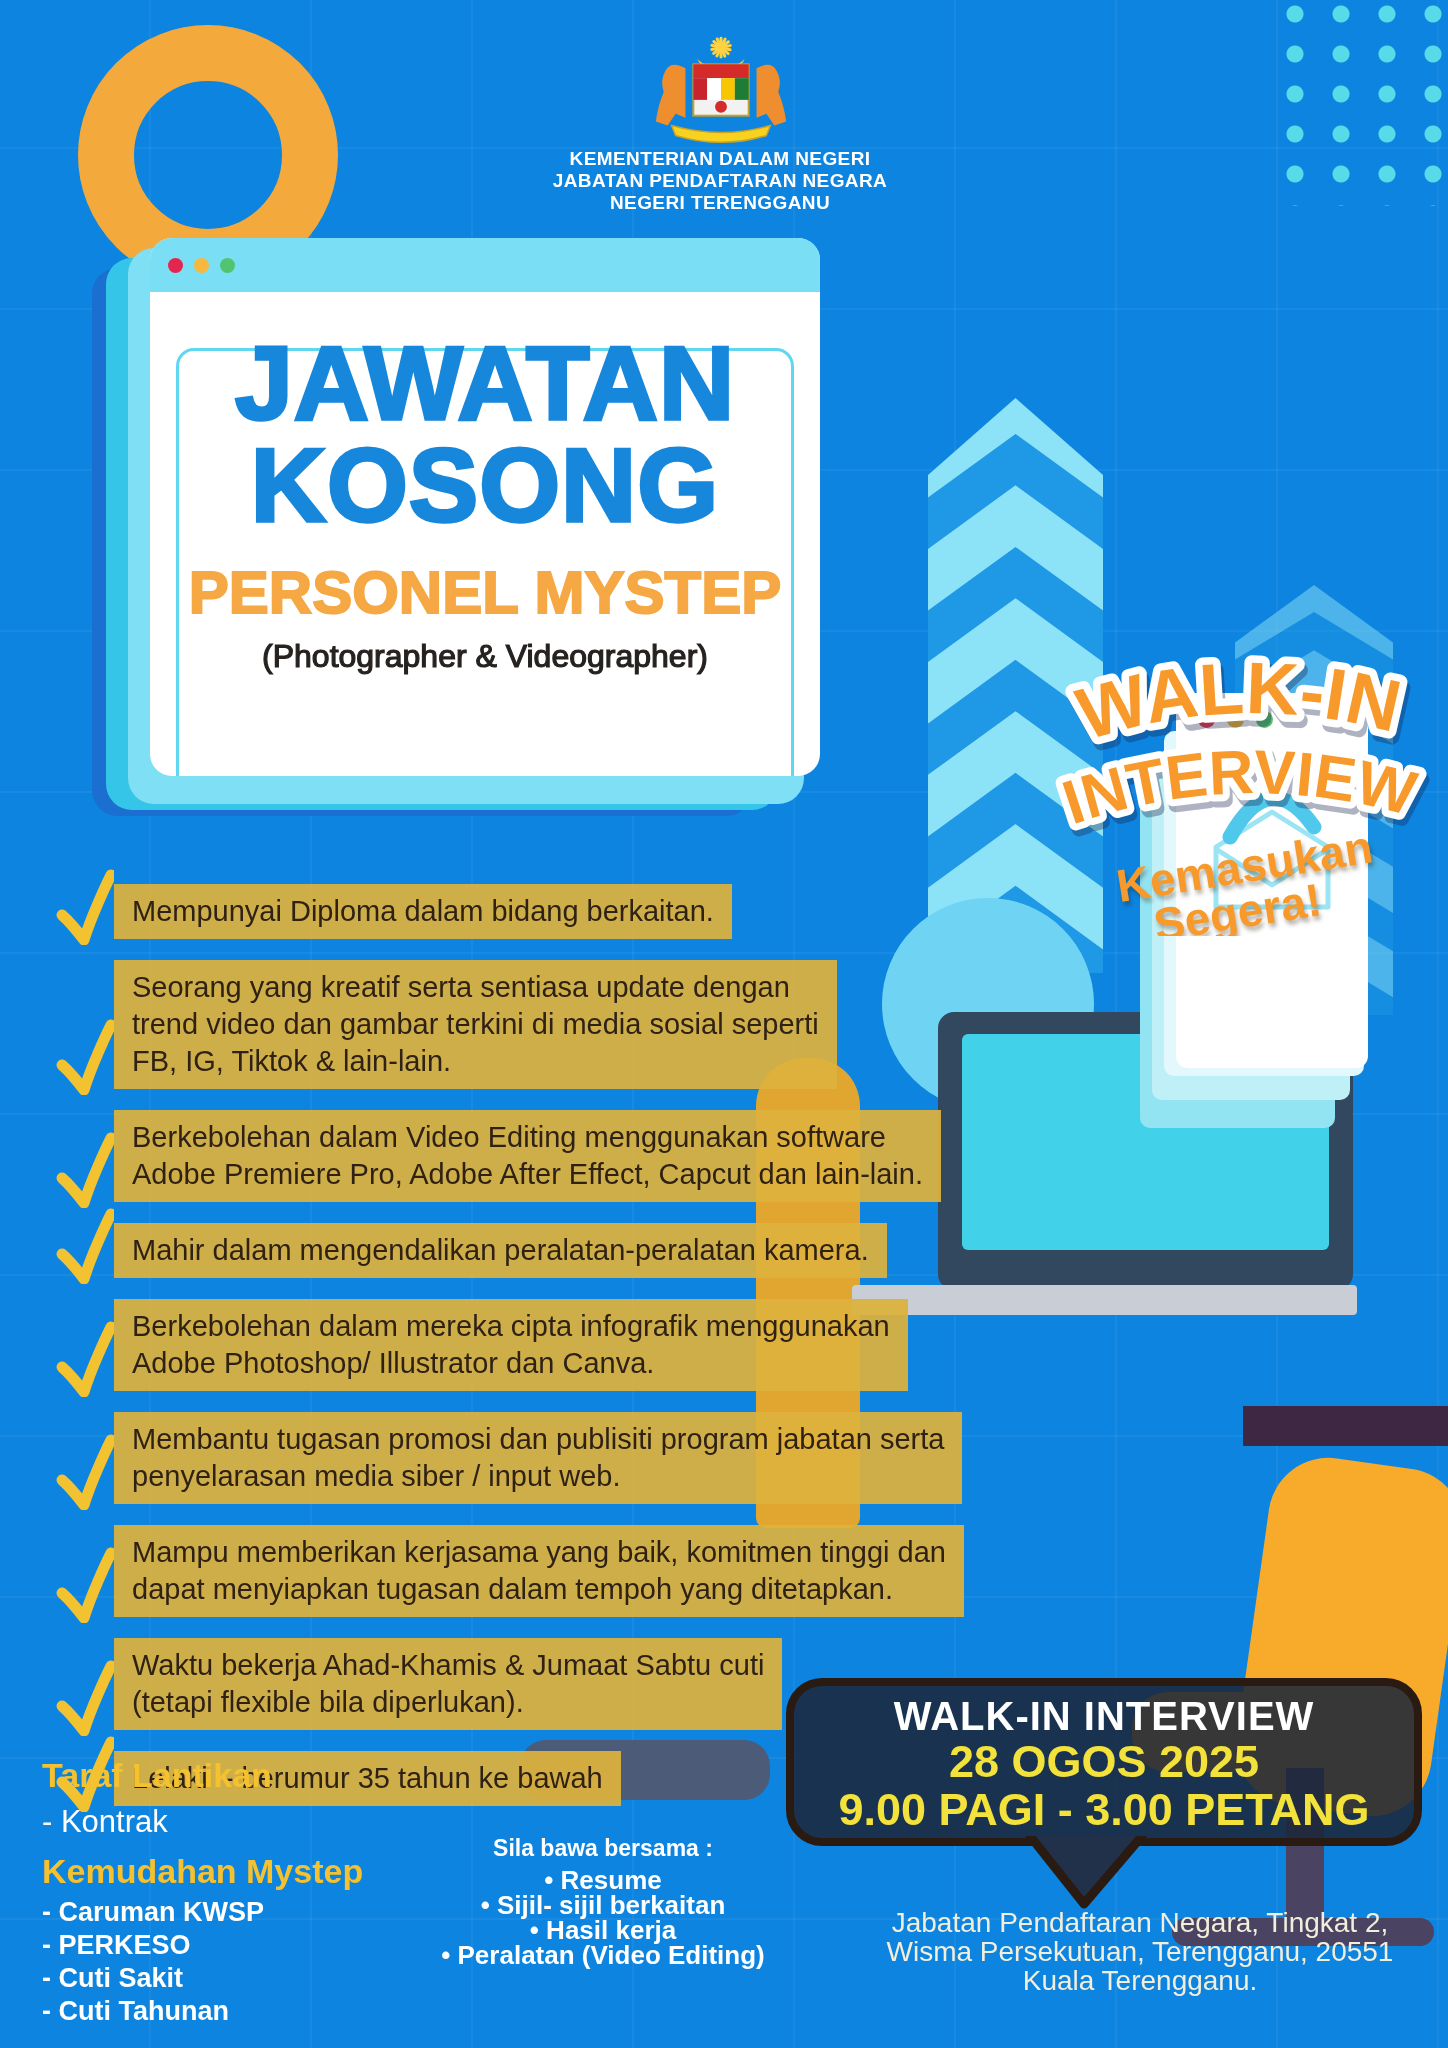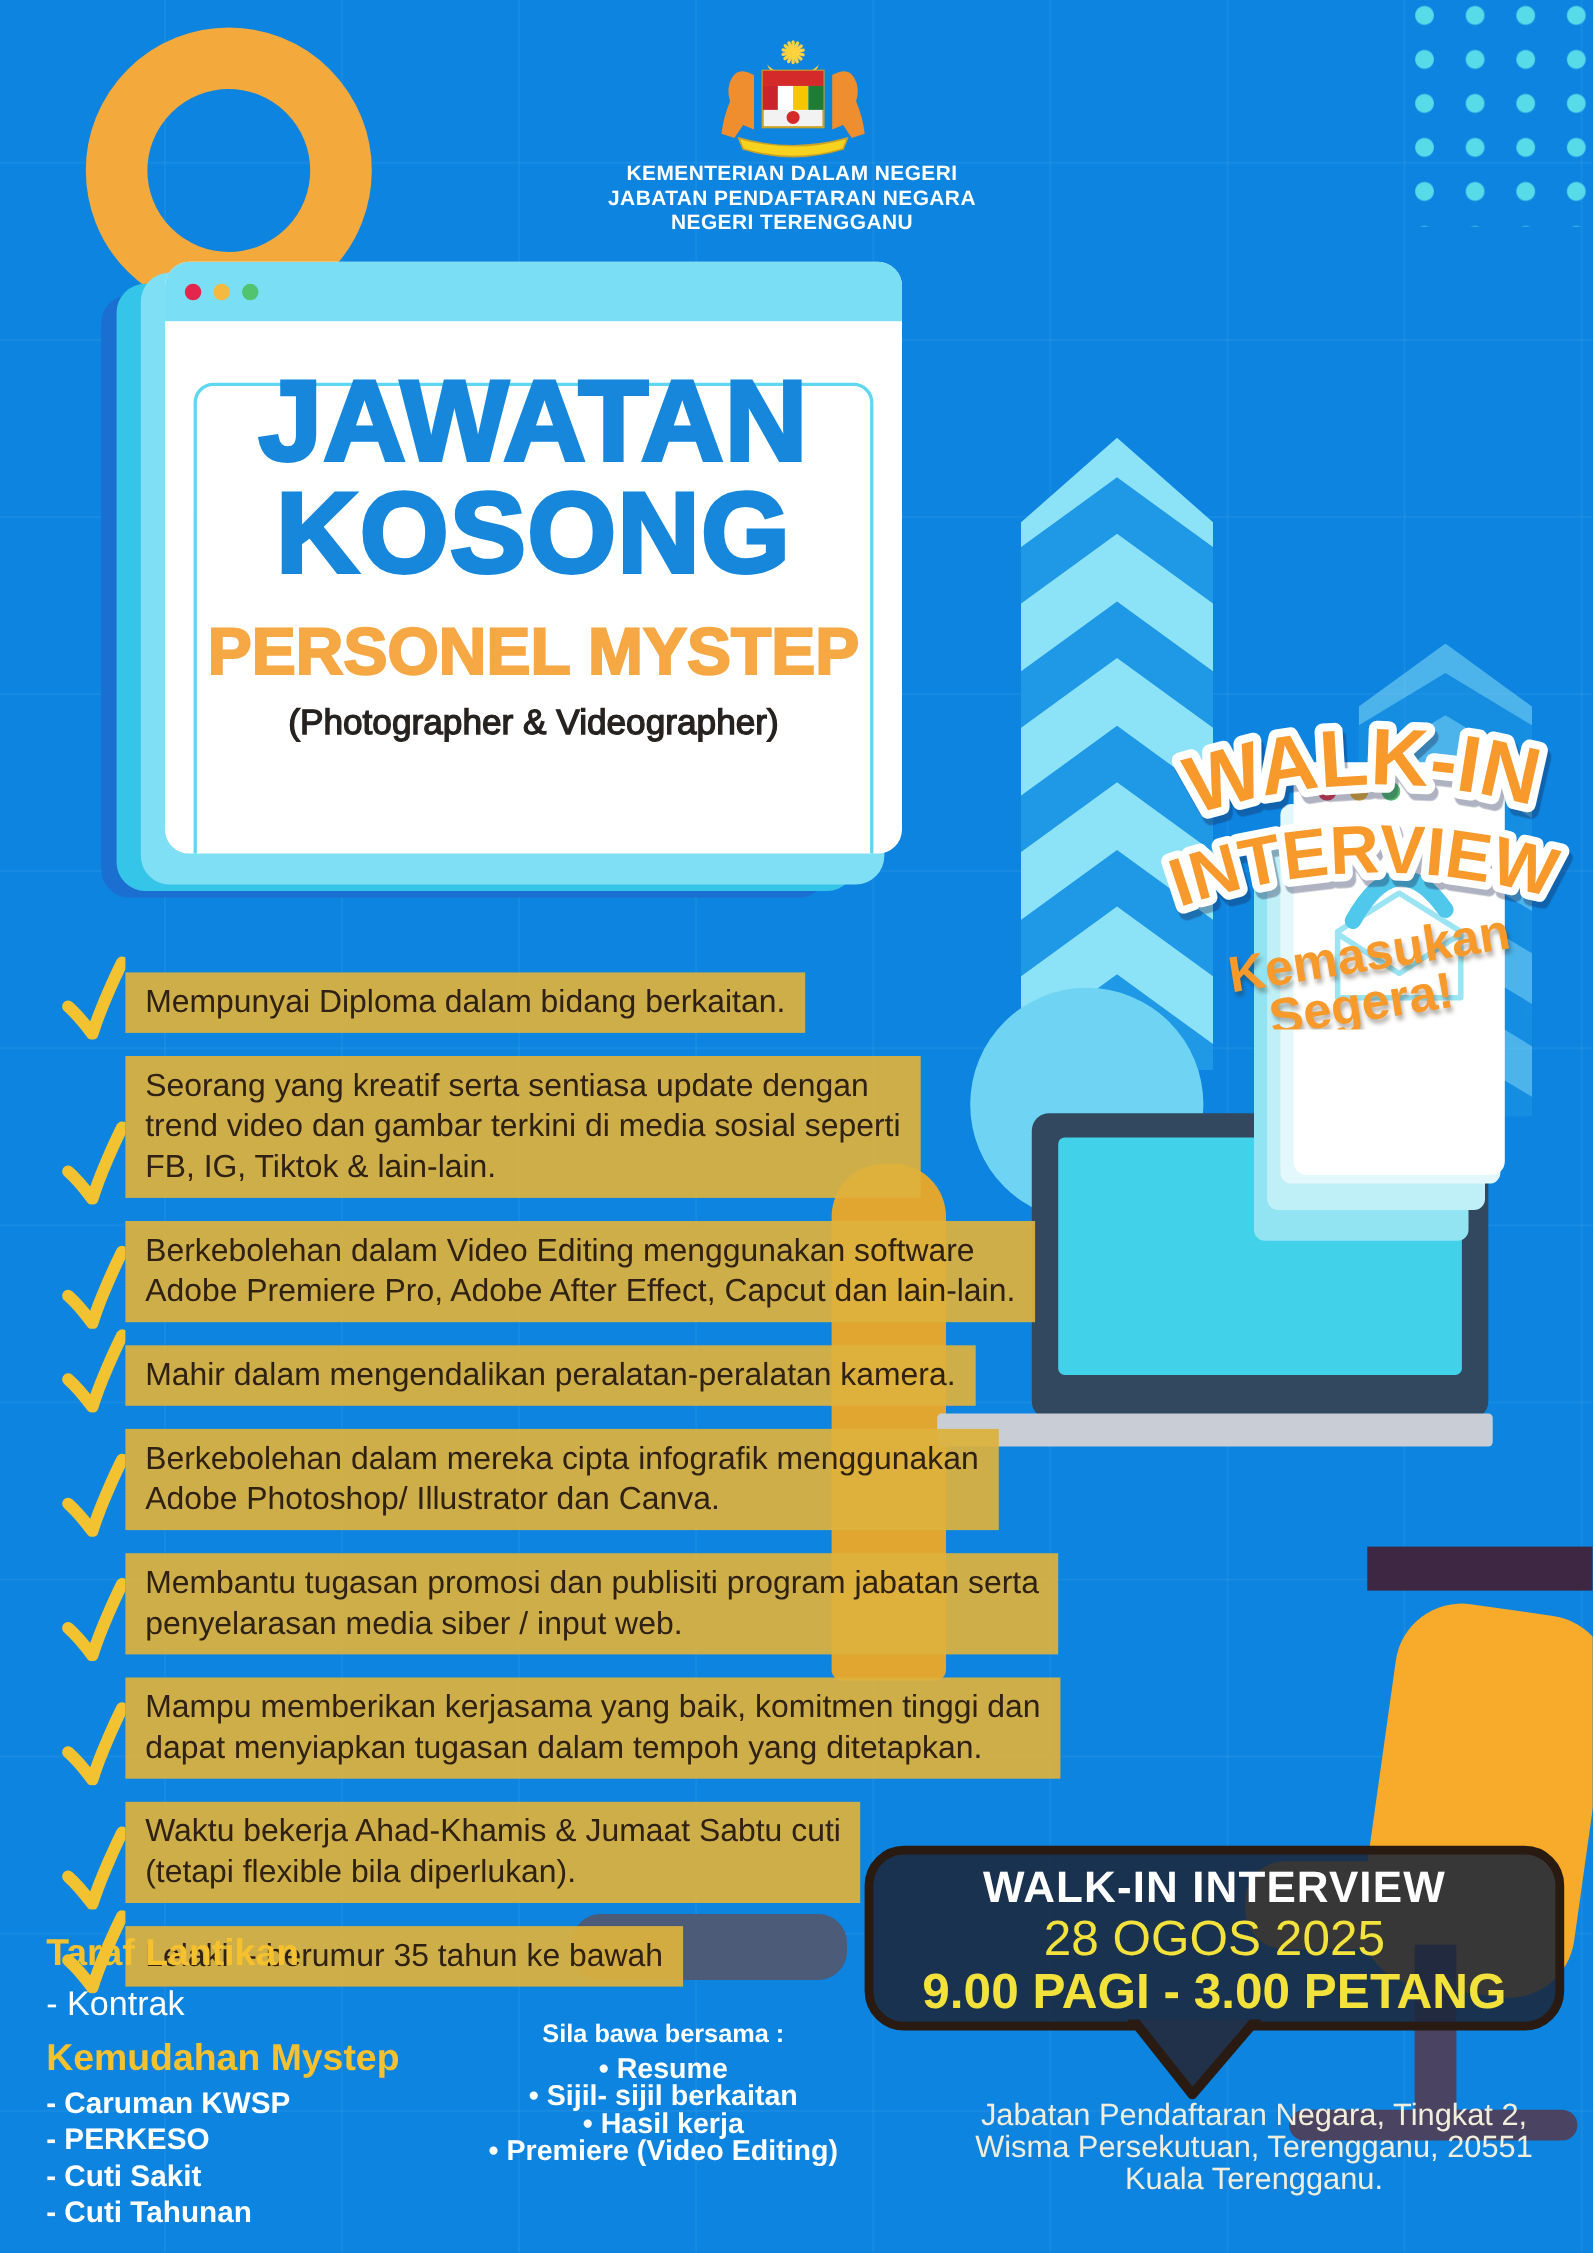--- a/index.html
+++ b/index.html
@@ -97,21 +97,21 @@
 
   .bring{left:408px;top:1832px;width:390px;text-align:center;z-index:4;color:#FFFFFF;}
   .bring-title{font-weight:bold;font-size:23px;line-height:33px;margin-bottom:3px;}
   .bring-item{font-weight:bold;font-size:26px;line-height:25px;}
 
   
   .bubble{left:786px;top:1678px;width:636px;height:168px;z-index:5;
           background:rgba(27,38,58,0.87);border:8px solid #2A1B12;border-radius:36px;
           box-sizing:border-box;text-align:center;padding-top:8px;}
   .bubble-title{color:#FFFFFF;font-weight:bold;font-size:40px;line-height:44px;letter-spacing:1px;}
-  .bubble-date{color:#F2E23B;font-weight:normal;font-size:45px;line-height:48px;}
+  .bubble-date{color:#F2E23B;font-weight:bold;font-size:45px;line-height:48px;}
   .bubble-time{color:#F2E23B;font-weight:bold;font-size:45px;line-height:48px;}
   .bubble-tail{left:1022px;top:1836px;z-index:5;}
 
   .address{left:870px;top:1908px;width:540px;z-index:5;text-align:center;
            color:#F2EEDC;font-size:28px;line-height:29px;white-space:pre-line;}
 </style>
 </head>
 <body>
 
 <div class="poster">
@@ -328,21 +328,21 @@
     <div class="benefit">- PERKESO</div>
     <div class="benefit">- Cuti Sakit</div>
     <div class="benefit">- Cuti Tahunan</div>
   </div>
 
   <div class="abs bring">
     <div class="bring-title">Sila bawa bersama :</div>
     <div class="bring-item">• Resume</div>
     <div class="bring-item">• Sijil- sijil berkaitan</div>
     <div class="bring-item">• Hasil kerja</div>
-    <div class="bring-item">• Premiere (Video Editing)</div>
+    <div class="bring-item">• Peralatan (Video Editing)</div>
   </div>
 
   <div class="abs bubble">
     <div class="bubble-title">WALK-IN INTERVIEW</div>
     <div class="bubble-date">28 OGOS 2025</div>
     <div class="bubble-time">9.00 PAGI - 3.00 PETANG</div>
   </div>
   <svg class="abs bubble-tail" width="130" height="80" viewBox="0 0 130 80">
     <path d="M8,0 L62,68 L120,0" fill="#22314A" stroke="#2A1B12" stroke-width="9" stroke-linejoin="round" stroke-linecap="round"></path>
   </svg>

